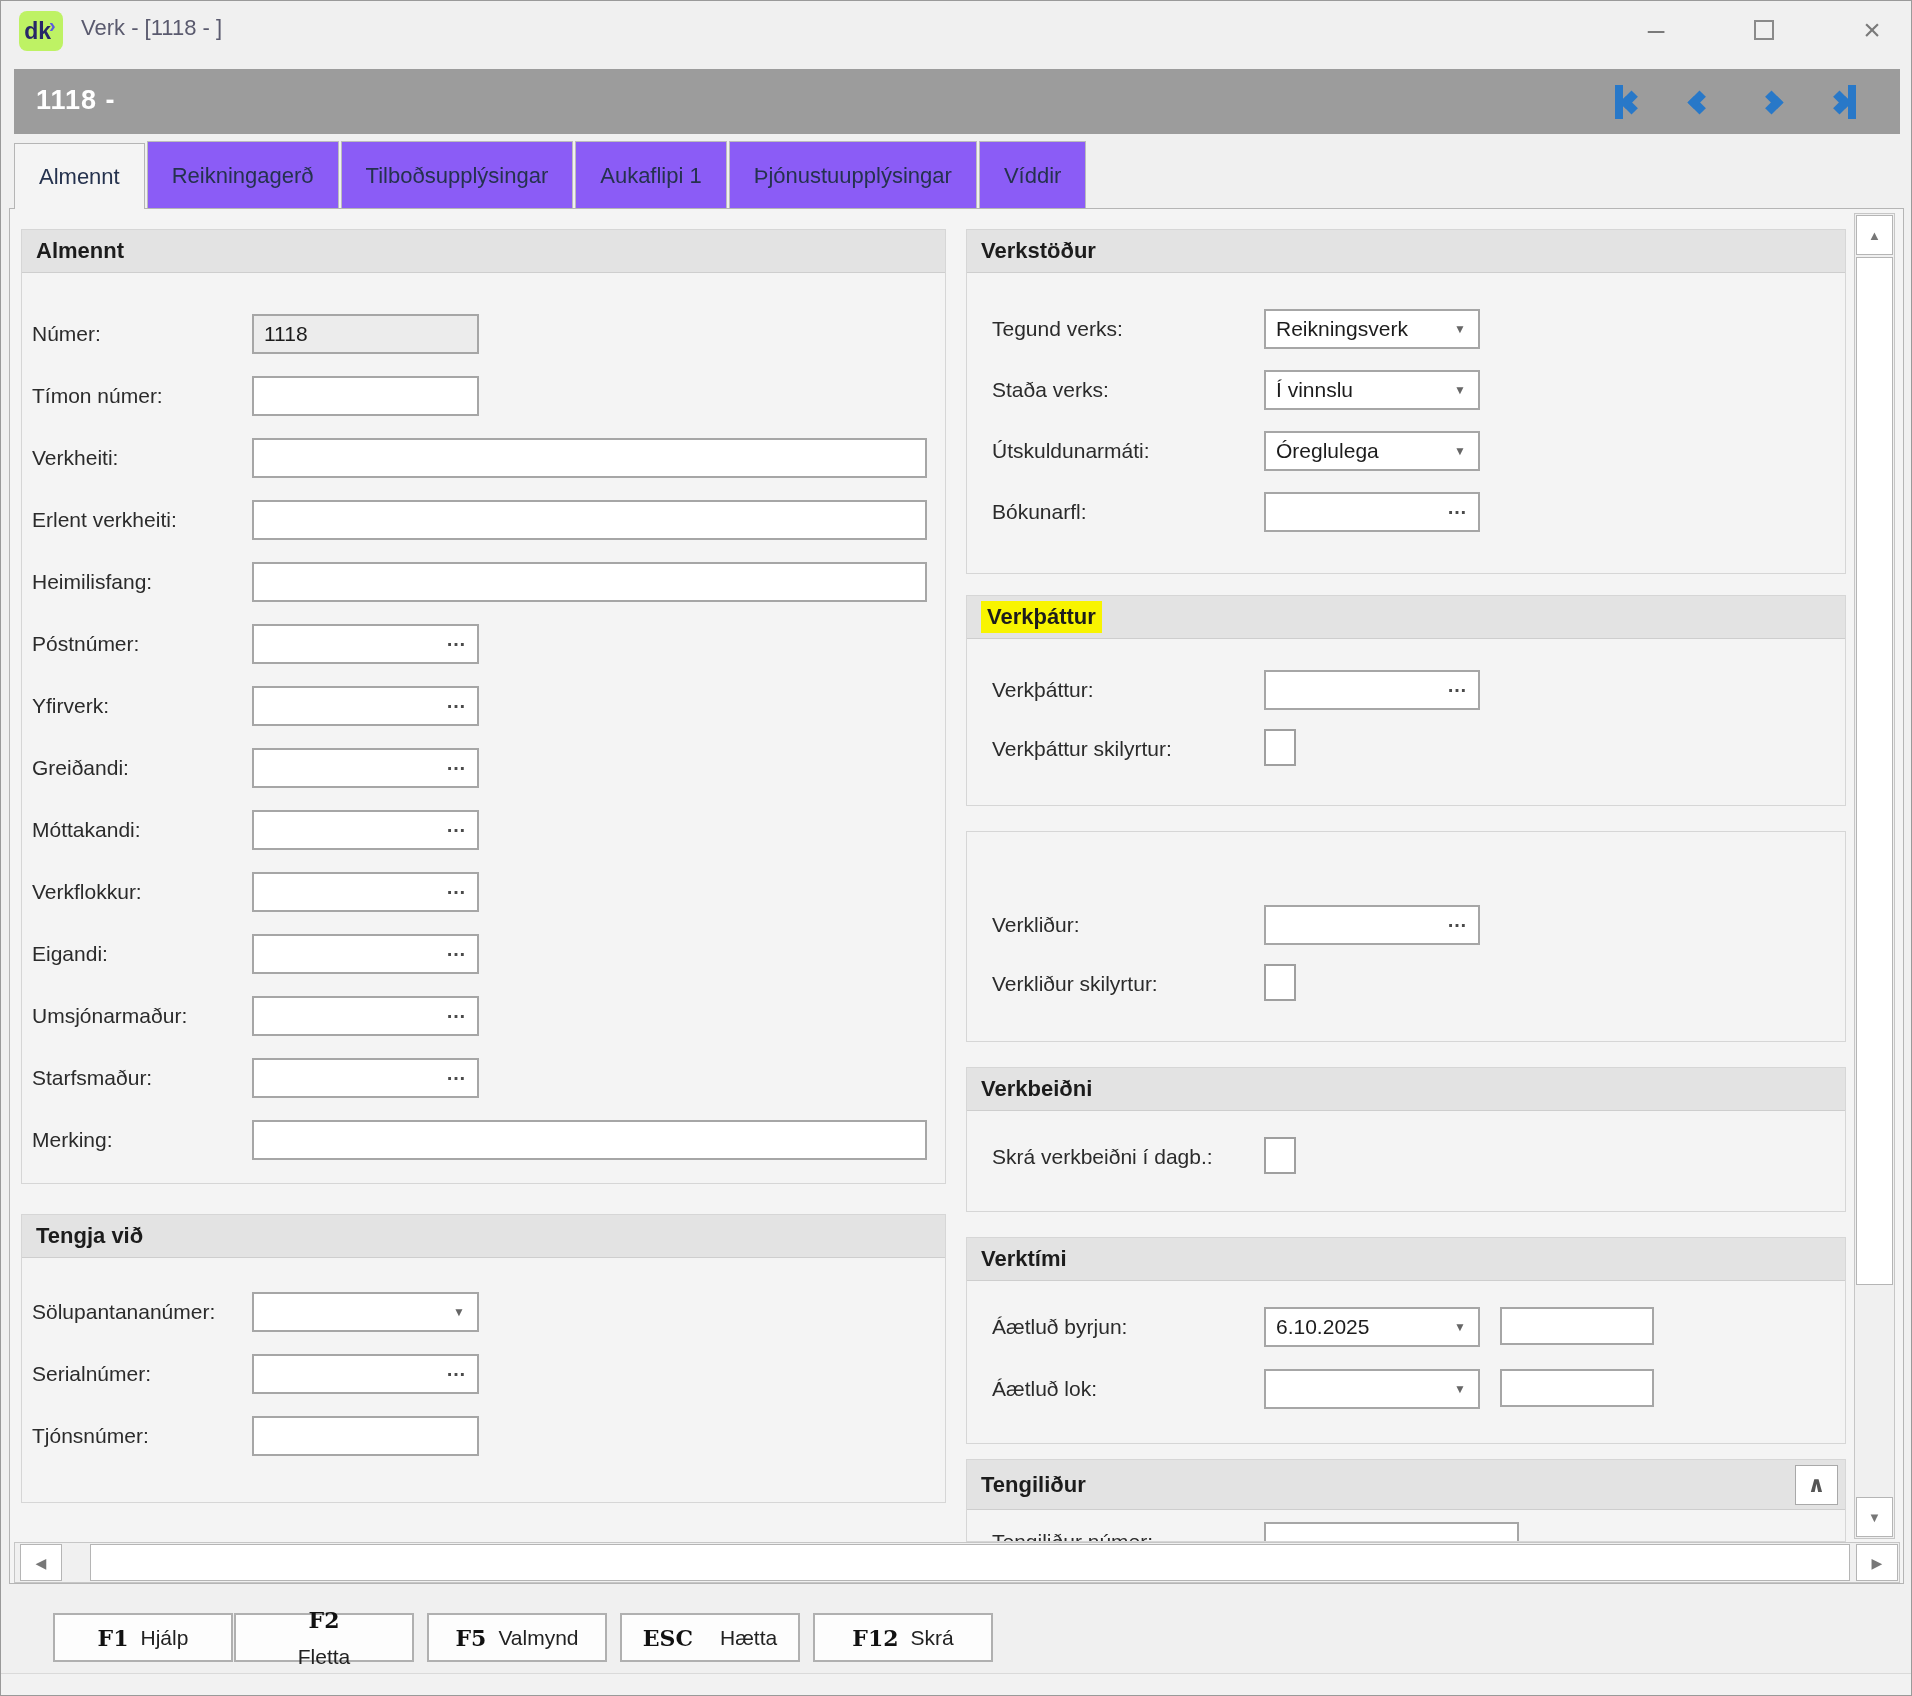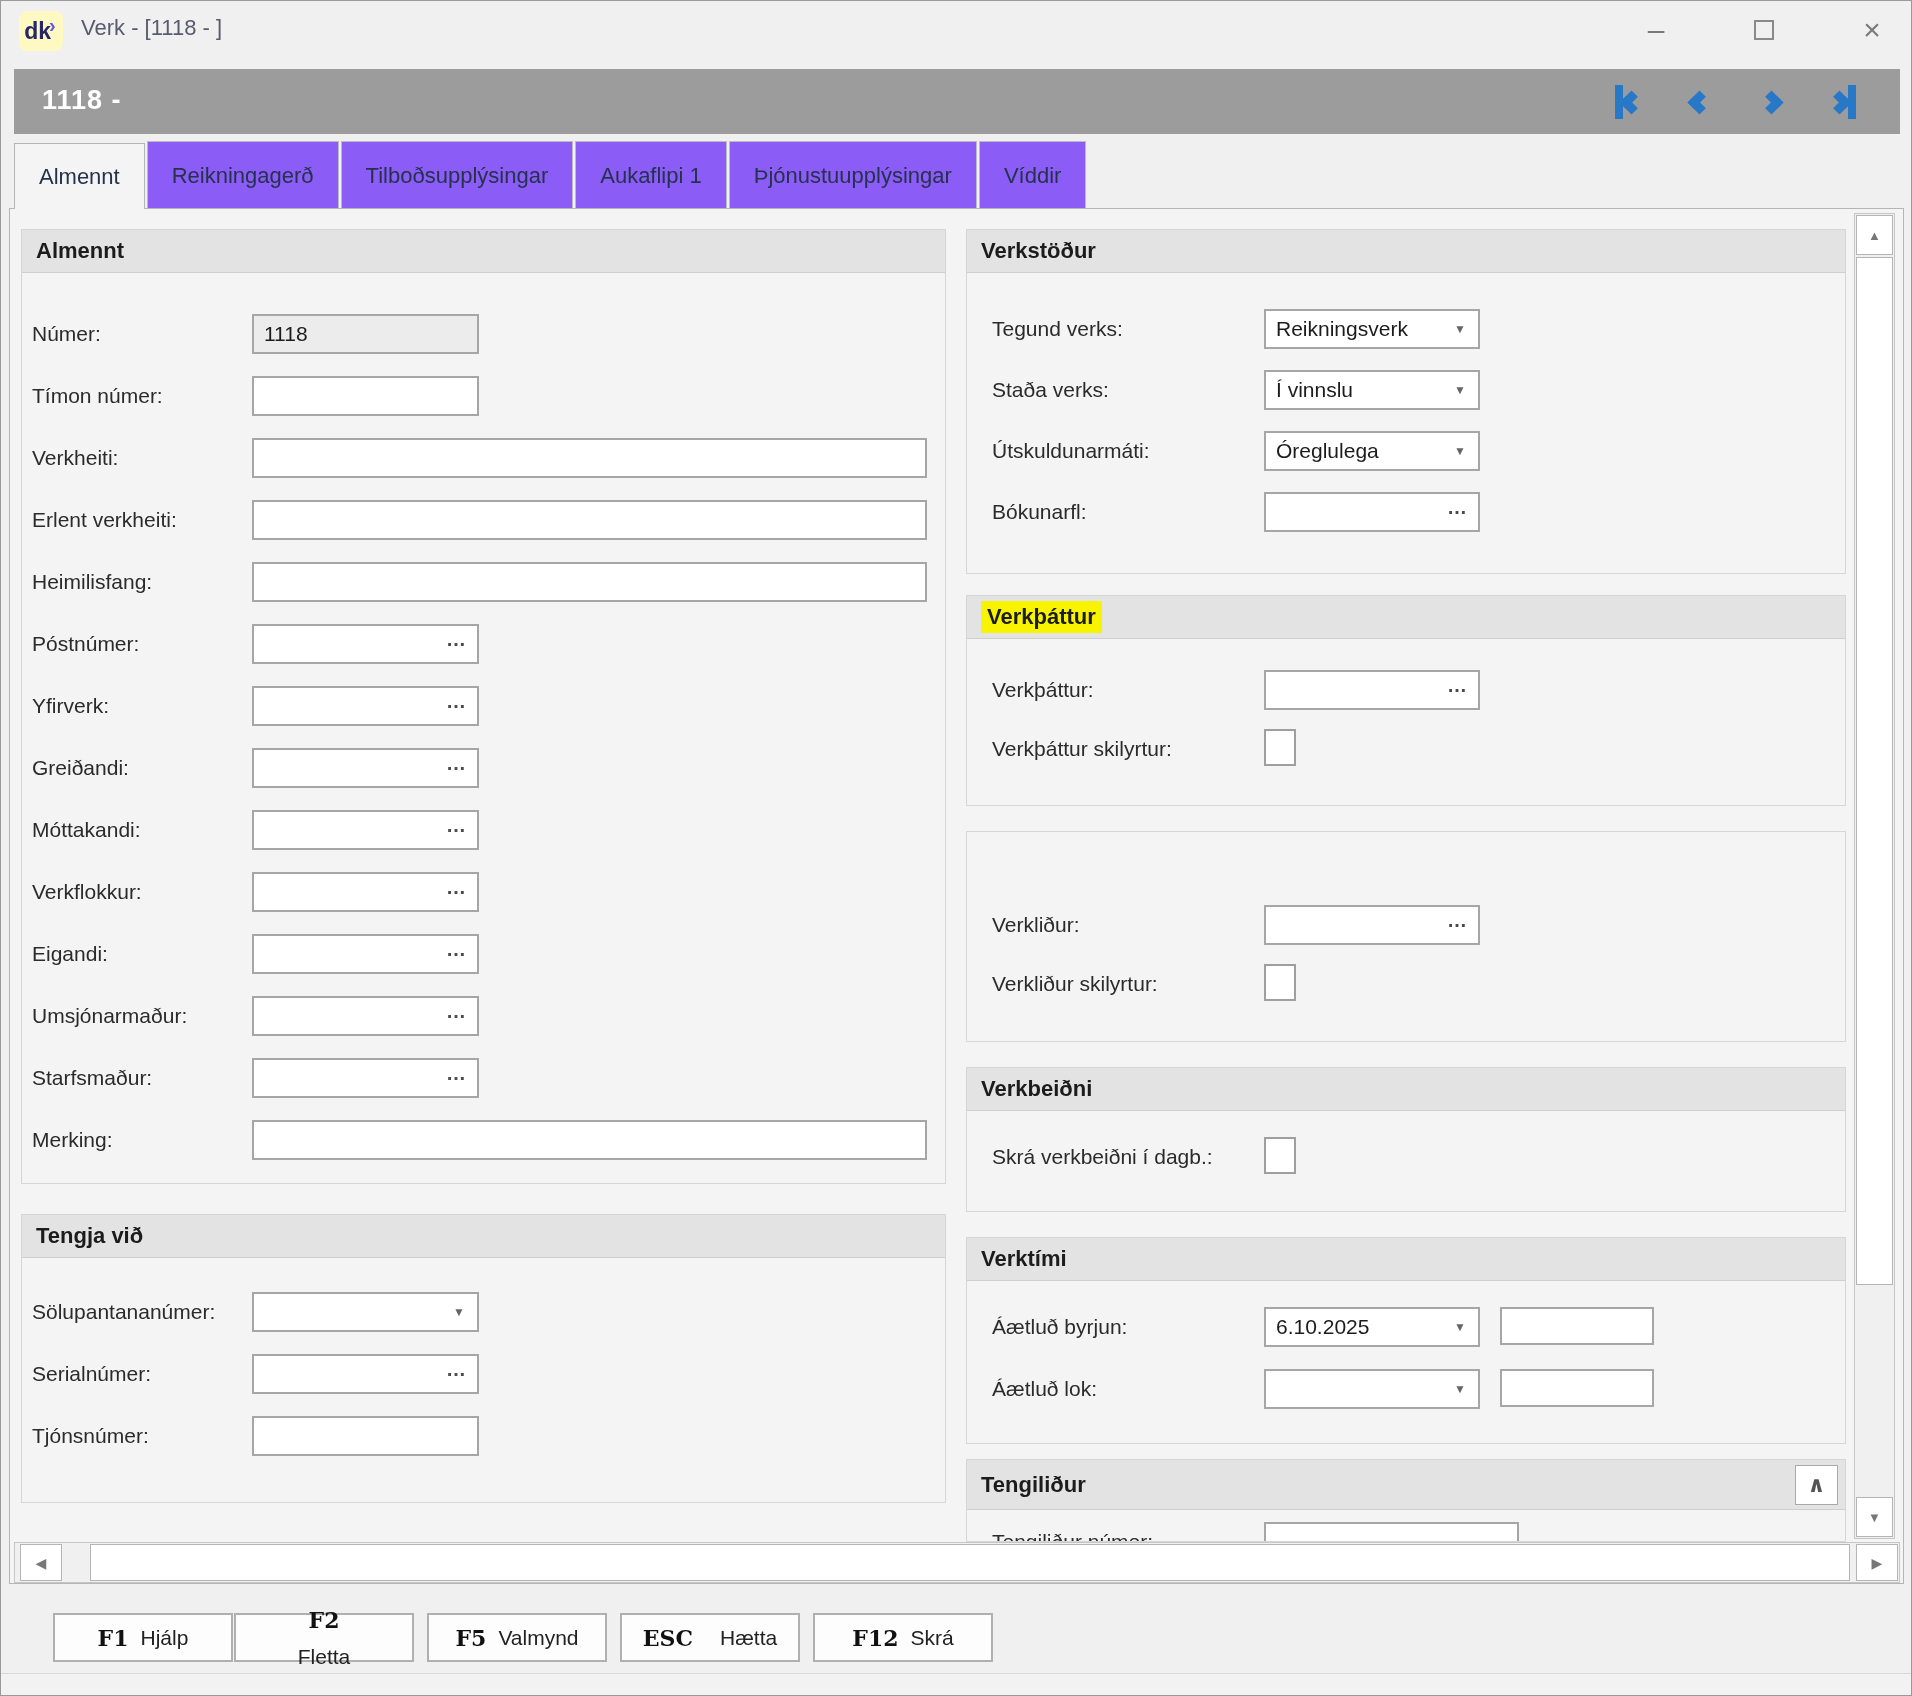--- a/index.html
+++ b/index.html
@@ -4,31 +4,31 @@
 <style>
   * { margin:0; padding:0; box-sizing:border-box; }
   html,body { width:1912px; height:1696px; }
   body {
     font-family:"Liberation Sans","DejaVu Sans",sans-serif;
     background:#f0f0f0; position:relative; overflow:hidden;
     border:1px solid #9a9a9a; color:#2b2b2b;
   }
   
   .titlebar { position:absolute; left:0; top:0; width:1910px; height:57px; background:#f0f0f0; }
-  .app-logo { position:absolute; left:18px; top:10px; width:44px; height:40px; background:#fef9c3;
+  .app-logo { position:absolute; left:18px; top:10px; width:44px; height:40px; background:#bef264;
     border-radius:8px; text-align:center; line-height:40px; font-weight:bold; font-size:23px; color:#272768; }
   .app-logo .logo-arrow { color:#5b5be0; font-weight:bold; font-size:20px; position:relative; top:-7px; left:-2px; }
   .win-title { position:absolute; left:80px; top:14px; font-size:22px; color:#5a5a6e; }
   .win-controls { position:absolute; right:16px; top:0; height:57px; display:flex; align-items:center; gap:62px; }
   .win-btn { width:46px; height:46px; display:flex; align-items:center; justify-content:center;
     color:#7a7a7a; font-size:30px; cursor:default; }
   .max-box { width:20px; height:20px; border:2px solid #8a8a8a; background:transparent; }
   
   .rec-header { position:absolute; left:13px; top:68px; width:1886px; height:65px; background:#9c9c9c; }
-  .rec-title { position:absolute; left:28px; top:16px; color:#ffffff; font-weight:bold; font-size:27px; letter-spacing:1px; }
+  .rec-title { position:absolute; left:22px; top:16px; color:#ffffff; font-weight:bold; font-size:27px; letter-spacing:1px; }
   .nav-group { position:absolute; right:36px; top:14px; display:flex; gap:30px; align-items:center; }
   .nav-btn { width:42px; height:38px; display:flex; align-items:center; justify-content:center; }
   .chev-l { display:inline-block; width:17px; height:17px; border-left:9px solid #2878c8; border-bottom:9px solid #2878c8; transform:rotate(45deg); }
   .chev-r { display:inline-block; width:17px; height:17px; border-right:9px solid #2878c8; border-top:9px solid #2878c8; transform:rotate(45deg); }
   .nav-bar { display:inline-block; width:8px; height:34px; background:#2878c8; }
   
   .tabstrip { position:absolute; left:13px; top:142px; width:1886px; height:66px; display:flex; align-items:flex-end; }
   .tab { height:68px; background:#8b5cf6; border:1px solid #bcbcbc; border-bottom:none;
     display:flex; align-items:center; padding:0 24px; font-size:22px; color:#25324e; margin-right:2px; }
   .tab.active { height:66px; background:#f4f4f4; border:1px solid #b5b5b5; border-bottom:none; z-index:5; position:relative; }

